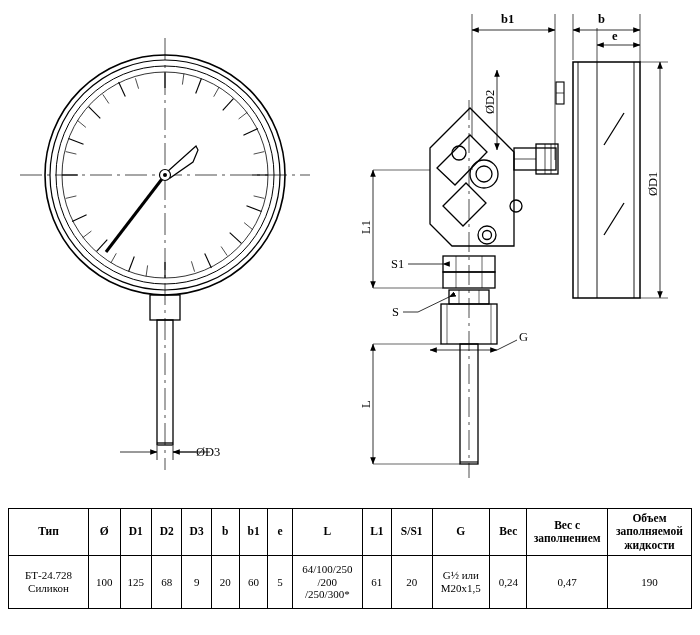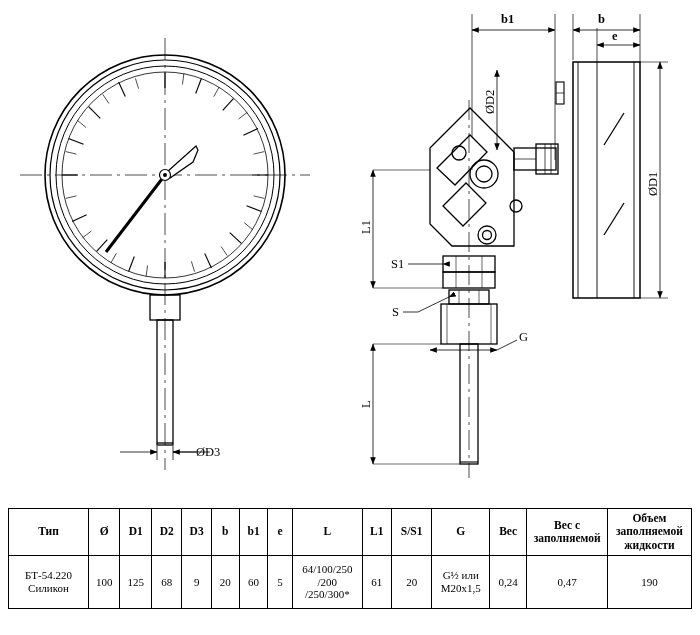--- a/index.html
+++ b/index.html
@@ -254,27 +254,27 @@
         <th style="width:34px">D2</th>
         <th style="width:32px">D3</th>
         <th style="width:32px">b</th>
         <th style="width:32px">b1</th>
         <th style="width:30px">e</th>
         <th style="width:76px">L</th>
         <th style="width:32px">L1</th>
         <th style="width:46px">S/S1</th>
         <th style="width:62px">G</th>
         <th style="width:42px">Вес</th>
-        <th style="width:82px">Вес с заполняемой</th>
+        <th style="width:82px">Вес с заполнением</th>
         <th style="width:88px">Объем заполняемой жидкости</th>
       </tr>
     </thead>
     <tbody>
       <tr>
-        <td class="type-cell">БТ-54.220
+        <td class="type-cell">БТ-24.728
 Силикон</td>
         <td>100</td>
         <td>125</td>
         <td>68</td>
         <td>9</td>
         <td>20</td>
         <td>60</td>
         <td>5</td>
         <td class="cell-multiline">64/100/250
 /200

